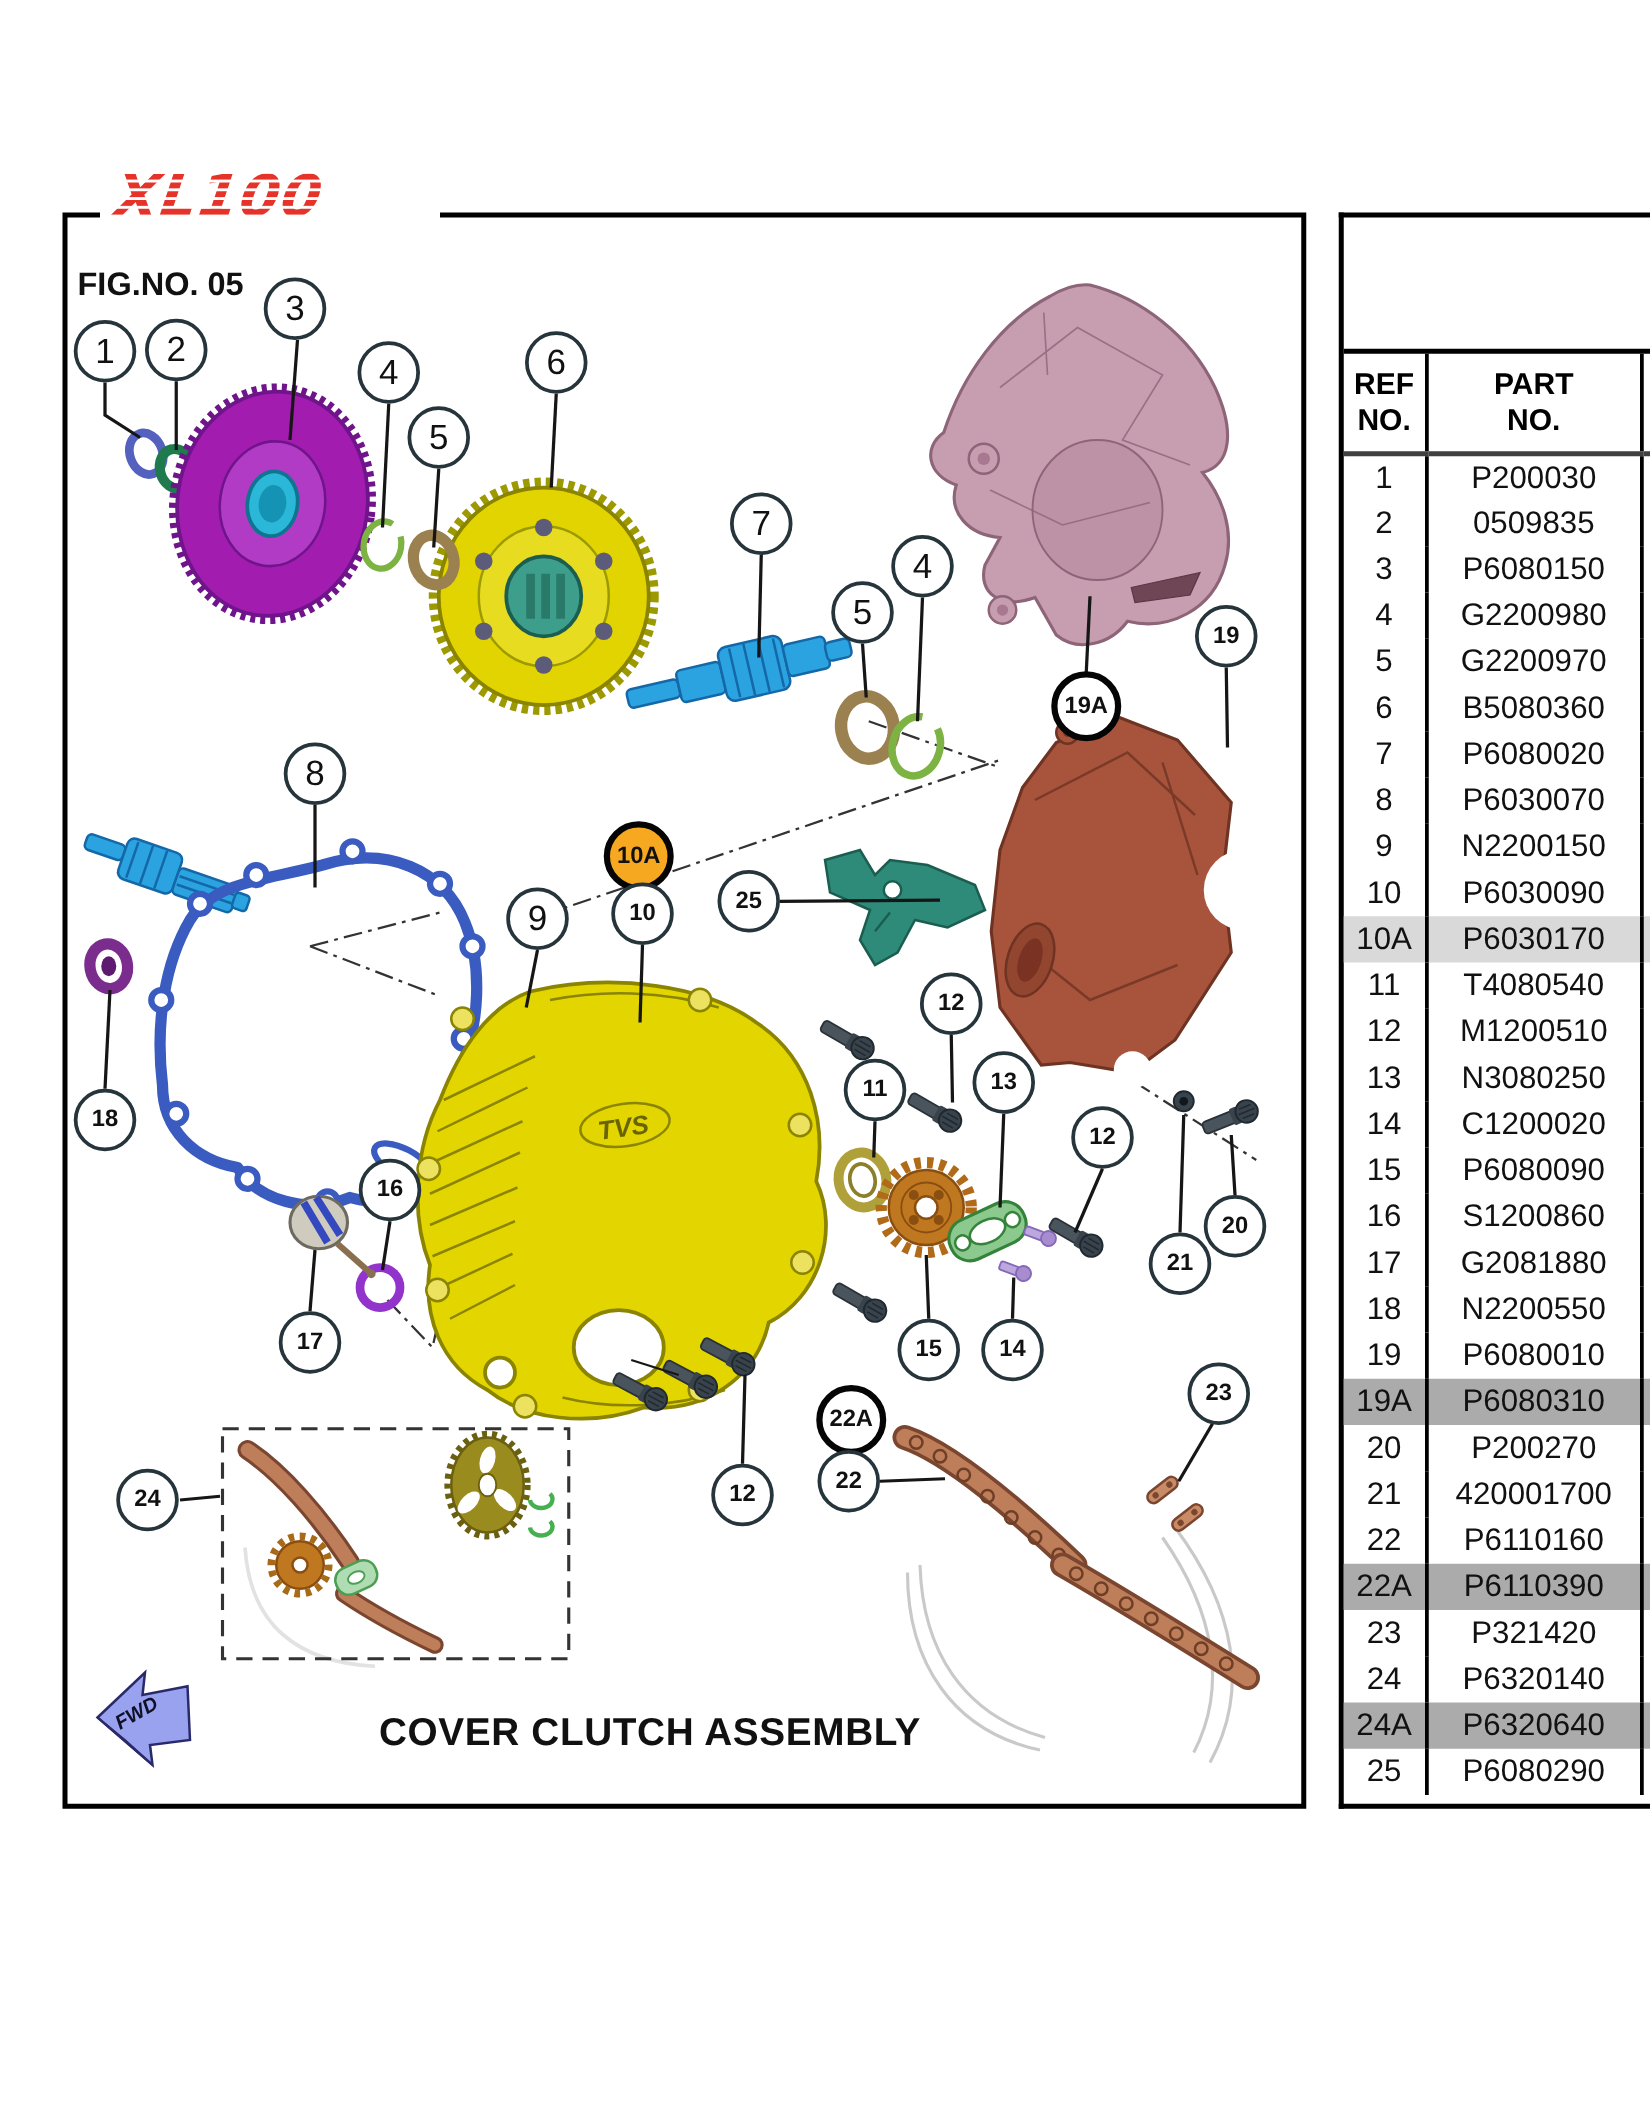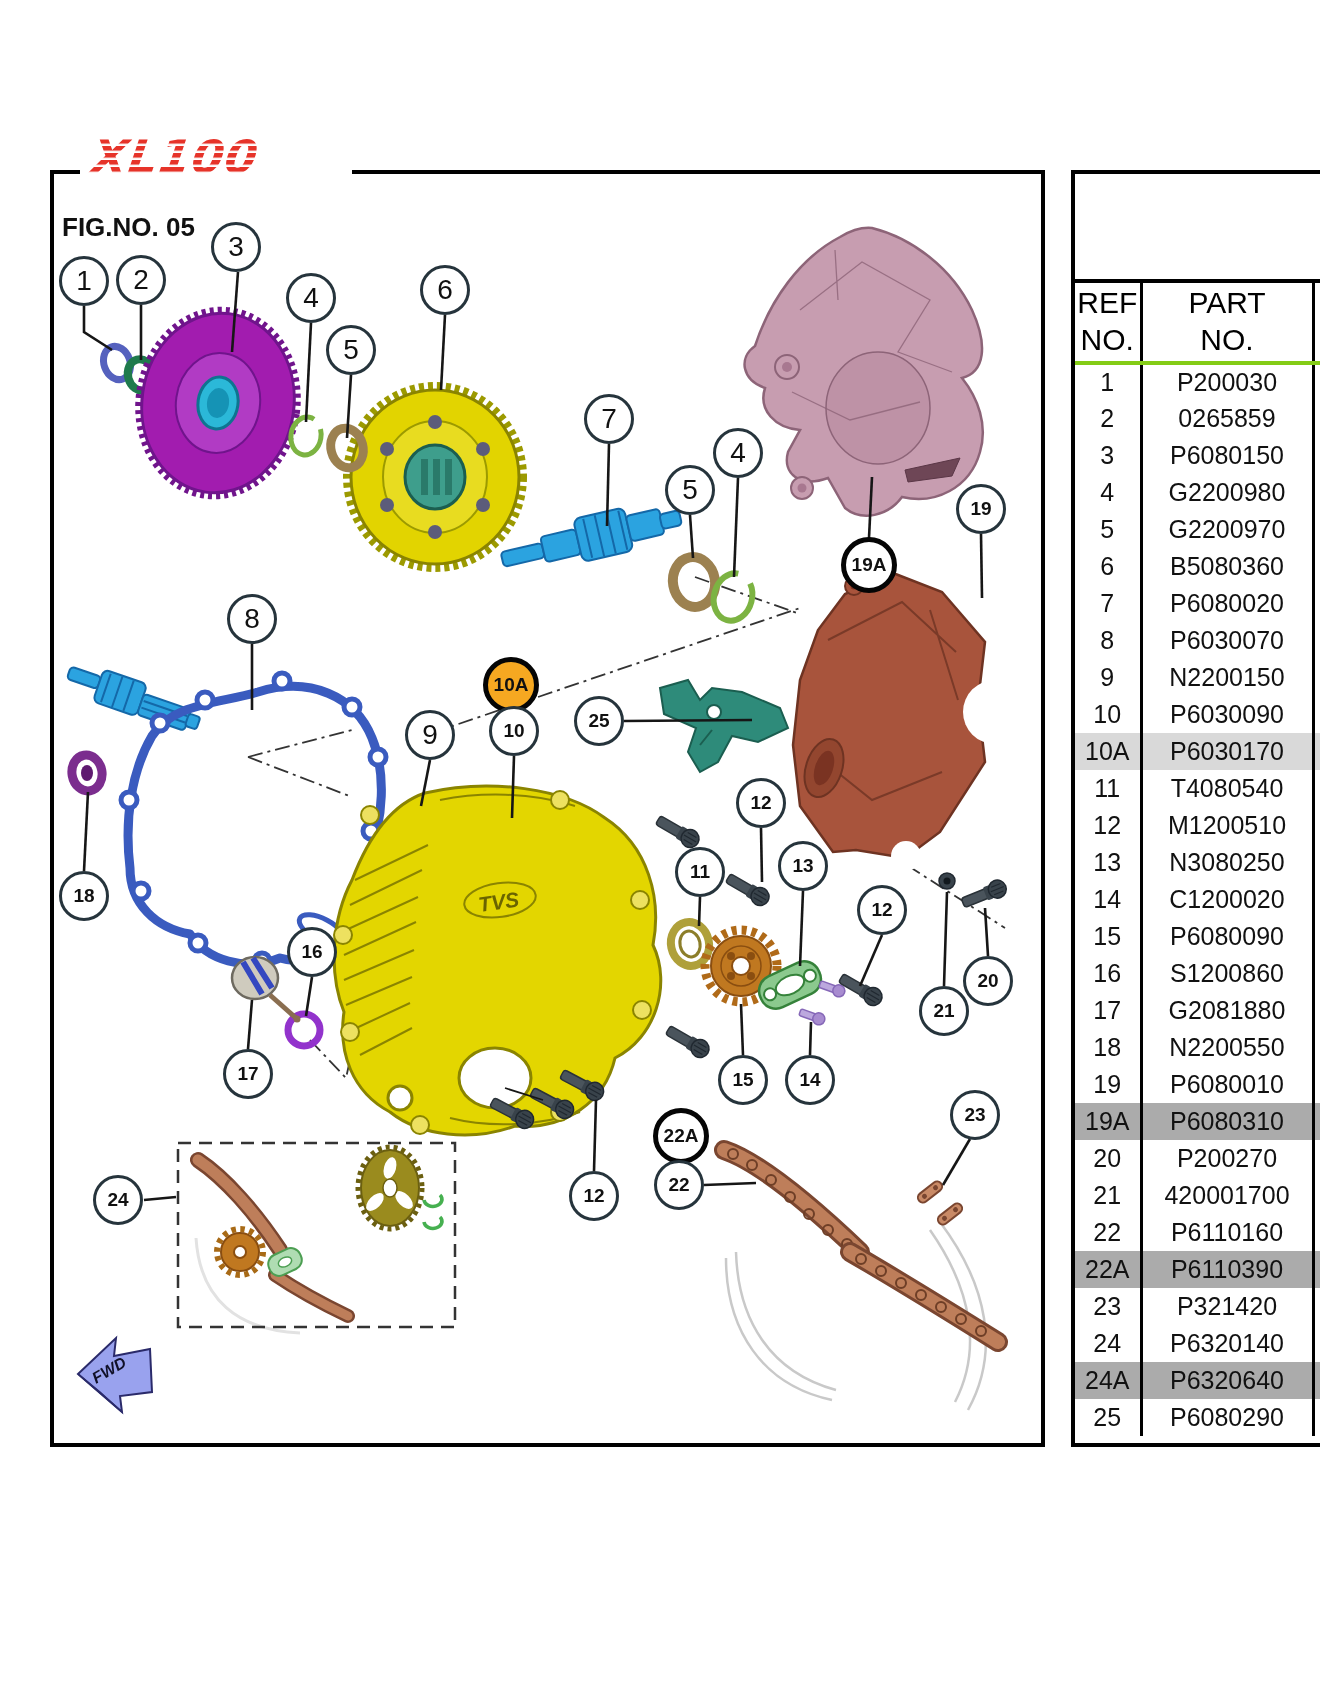--- a/index.html
+++ b/index.html
@@ -9,21 +9,21 @@
   #diagram-box{position:absolute;left:50px;top:170px;width:995px;height:1277px;
       border:4px solid #000;box-sizing:border-box;z-index:0;}
   
   #table-wrap{position:absolute;left:1071px;top:170px;width:268px;height:1277px;
       border:4px solid #000;border-right:none;box-sizing:border-box;z-index:2;background:#fff;}
   #table-top-box{height:105px;border-bottom:4px solid #000;}
   table#parts{border-collapse:collapse;table-layout:fixed;width:262px;}
   table#parts th,table#parts td{padding:0;text-align:center;vertical-align:middle;
       font-family:"Liberation Sans",sans-serif;}
   col.c-ref{width:66px;} col.c-part{width:172px;} col.c-qty{width:24px;}
-  thead th{height:78px;border-bottom:4px solid #84cc16;font-size:30px;font-weight:normal;line-height:1.22;}
+  thead th{height:78px;border-bottom:4px solid #404040;font-size:24px;font-weight:bold;line-height:1.22;}
   thead th.part-h,tbody td.part-cell{border-left:3px solid #000;margin-left:36px;}
   thead th.qty-h,tbody td.qty-cell{border-left:3px solid #000;}
   tbody tr{height:37px;}
   tbody td{font-size:25px;color:#111;}
   tr.hl-light td{background:#D9D9D9;}
   tr.hl-dark td{background:#ABABAB;}
   
   #fig-label{position:absolute;left:62px;top:212px;font-size:26px;font-weight:bold;color:#111;z-index:3;}
   #drawing-title{position:absolute;left:250px;top:1368px;width:540px;text-align:center;
       font-size:31px;font-weight:bold;letter-spacing:.5px;color:#111;z-index:3;}
@@ -40,20 +40,21 @@
   .callout.orange{background:#F6A821;}
 </style>
 </head>
 <body>
 
 <div id="page">
 
   <div id="diagram-box"></div>
 
   <div id="fig-label">FIG.NO. 05</div>
+  <div id="drawing-title">COVER CLUTCH ASSEMBLY</div>
 
   <svg id="logo" width="280" height="52" viewBox="0 0 280 52">
     <defs>
       <pattern id="stripes" width="8" height="7" patternUnits="userSpaceOnUse">
         <rect width="8" height="7" fill="#E63329"></rect>
         <rect y="4.7" width="8" height="2.3" fill="#ffffff"></rect>
       </pattern>
     </defs>
     <rect x="0" y="0" width="272" height="50" fill="#ffffff"></rect>
     <text x="16" y="41" transform="skewX(-8)" font-family="DejaVu Sans, sans-serif" font-style="italic" font-weight="bold" font-size="46" letter-spacing="1" fill="url(#stripes)">XL100</text>
@@ -504,21 +505,21 @@
         </tr>
       </thead>
       <tbody id="parts-body">
           <tr>
             <td class="ref-cell">1</td>
             <td class="part-cell">P200030</td>
             <td class="qty-cell"></td>
           </tr>
           <tr>
             <td class="ref-cell">2</td>
-            <td class="part-cell">0265859</td>
+            <td class="part-cell">0509835</td>
             <td class="qty-cell"></td>
           </tr>
           <tr>
             <td class="ref-cell">3</td>
             <td class="part-cell">P6080150</td>
             <td class="qty-cell"></td>
           </tr>
           <tr>
             <td class="ref-cell">4</td>
             <td class="part-cell">G2200980</td>

